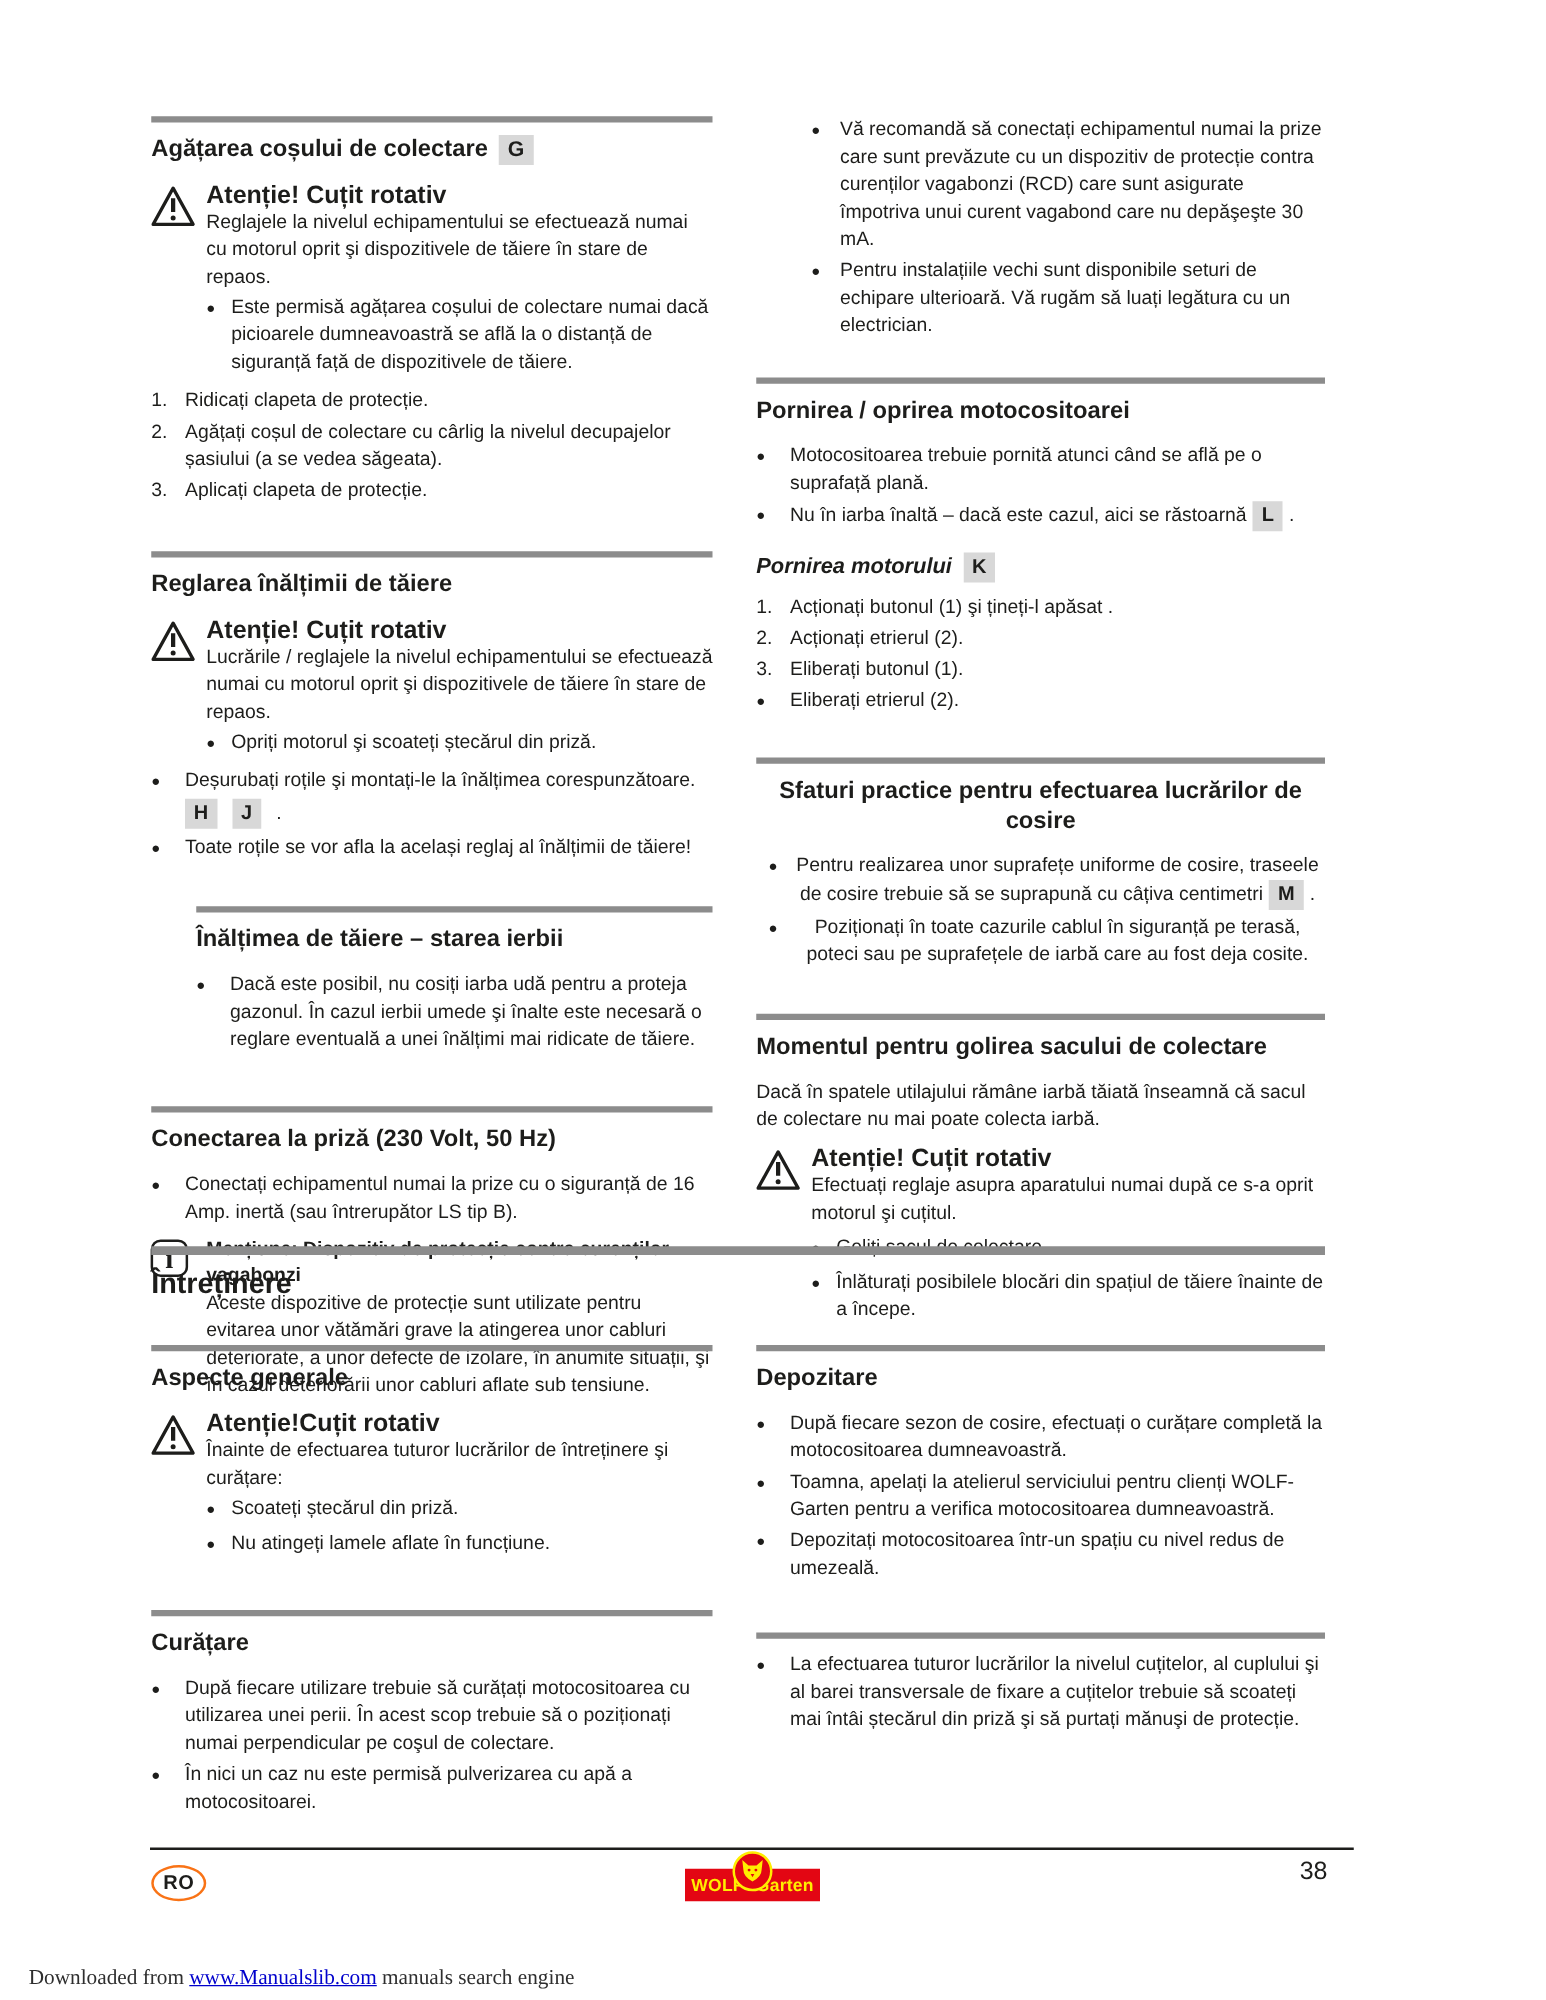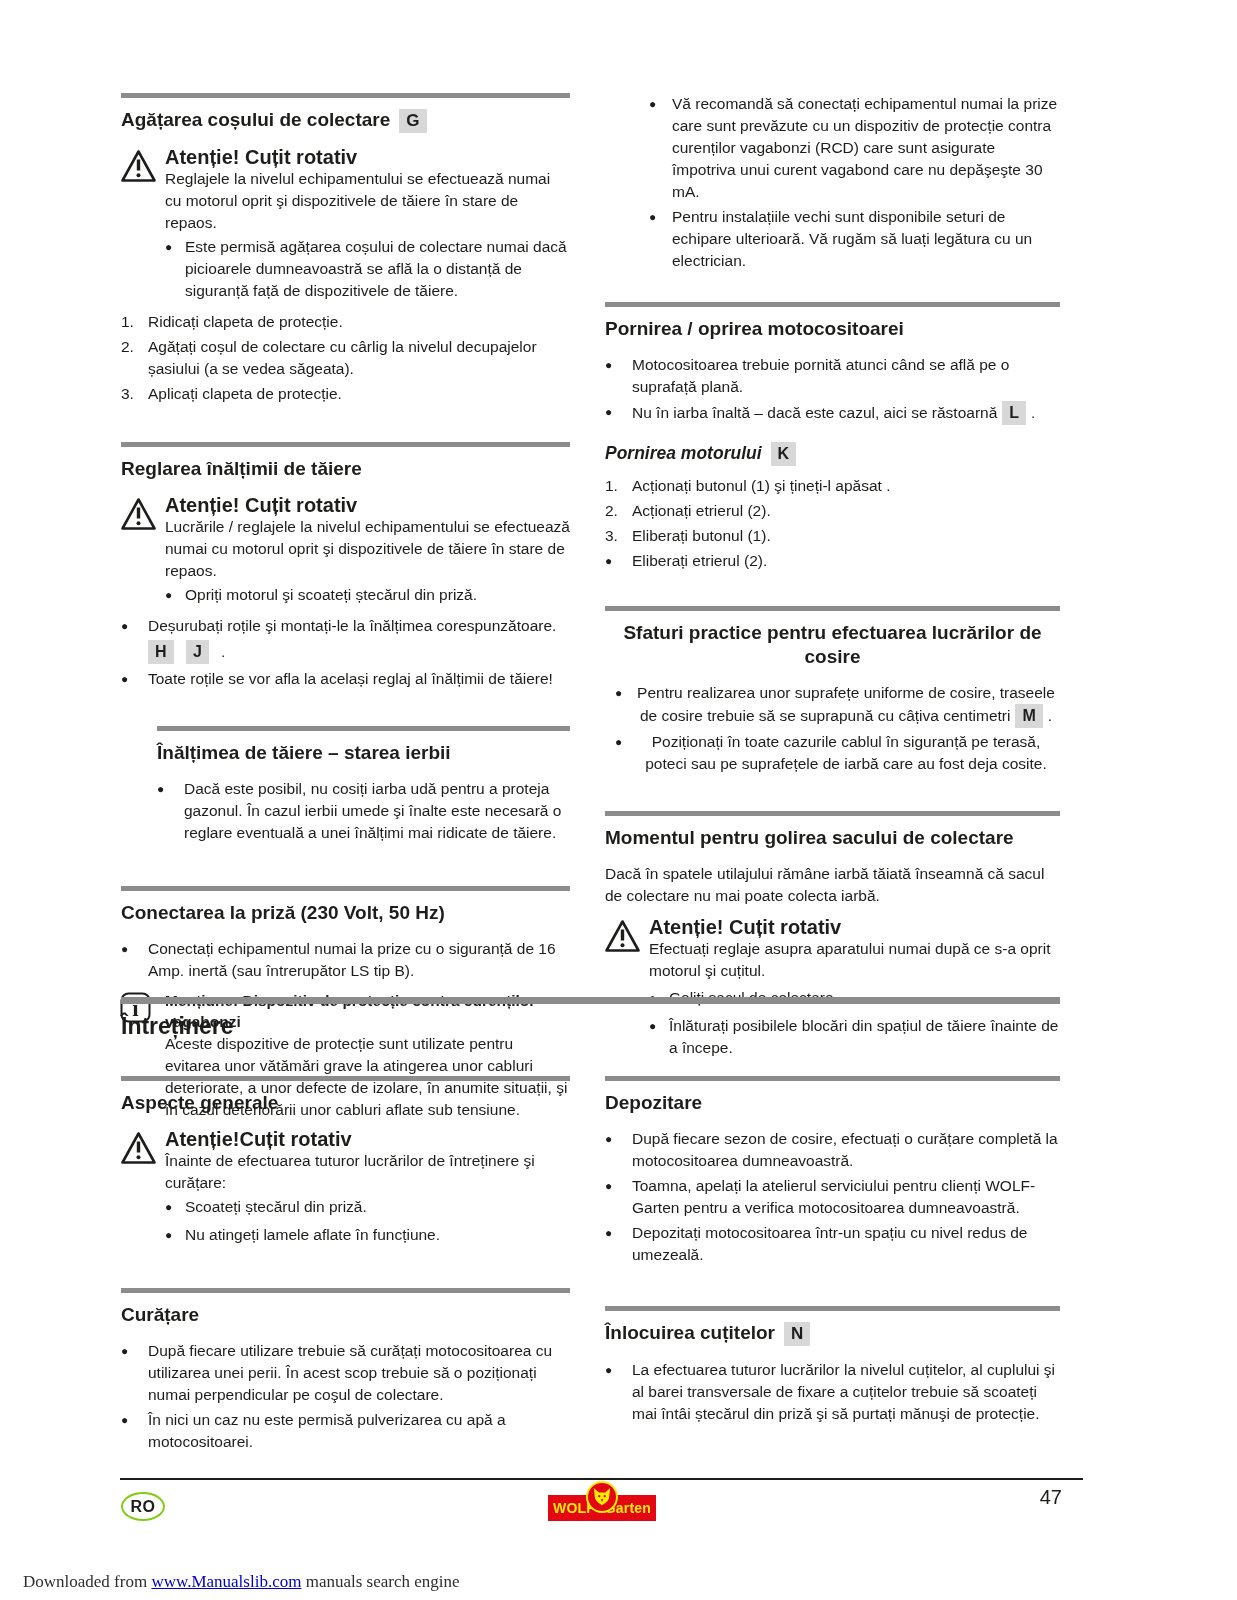--- a/index.html
+++ b/index.html
@@ -33,21 +33,21 @@
          font-size:16px;line-height:21px;padding:1px 7px 2px;vertical-align:baseline;}
   h2 .badge{margin-left:9px;font-size:17px;}
   h3 .badge{margin-left:9px;font-style:normal;}
   .badge.inline{margin:0 5px;}
   .badge-line{padding-left:27px;margin:1px 0 4px 0;font-size:15.5px;line-height:24px;}
   .badge-line .badge{margin-right:8px;}
   .maint{position:absolute;top:997px;left:121px;width:939px;}
   .big-bar{height:7px;background:#8c8c8c;margin-bottom:9px;}
   h1.maint-title{font-size:23px;font-weight:700;margin:0 0 36px 0;}
   .footer-line{position:absolute;top:1478px;left:120px;width:963px;height:2px;background:#1d1d1b;}
-  .ro-badge{position:absolute;left:121px;top:1492px;border:2px solid #84cc16;border-radius:50%;
+  .ro-badge{position:absolute;left:121px;top:1492px;border:2px solid #f97316;border-radius:50%;
             width:40px;height:25px;display:flex;align-items:center;justify-content:center;
             font-size:16px;font-weight:700;letter-spacing:0.5px;}
   .pageno{position:absolute;left:1000px;top:1486px;width:62px;text-align:right;font-size:20px;color:#1d1d1b;}
   .logo{position:absolute;left:548px;top:1485px;width:108px;height:36px;}
   .logo-rect{position:absolute;left:0;bottom:0;width:108px;height:26px;background:#e30613;
              display:flex;justify-content:space-between;align-items:center;padding:0 5px;box-sizing:border-box;}
   .logo-wolf,.logo-garten{color:#ffed00;font-weight:700;font-size:14px;letter-spacing:0.2px;}
   .logo-circle{position:absolute;left:50%;transform:translateX(-50%);top:-4px;width:32px;height:32px;
                background:#e30613;border:2px solid #ffed00;border-radius:50%;box-sizing:border-box;
                display:flex;align-items:center;justify-content:center;}
@@ -294,21 +294,20 @@
           <span class="dot">●</span>
           <span class="li-text">Toamna, apelați la atelierul serviciului pentru clienți WOLF-Garten pentru a verifica motocositoarea dumneavoastră.</span>
         </div>
         <div class="row">
           <span class="dot">●</span>
           <span class="li-text">Depozitați motocositoarea într-un spațiu cu nivel redus de umezeală.</span>
         </div>
       </div>
       <div class="sec" style="margin-top:40px;">
         <div class="bar"></div>
-        <h2><span>Înlocuirea cuțitelor</span><span class="badge">N</span></h2>
         <div class="row">
           <span class="dot">●</span>
           <span class="li-text">La efectuarea tuturor lucrărilor la nivelul cuțitelor, al cuplului şi al barei transversale de fixare a cuțitelor trebuie să scoateți mai întâi ștecărul din priză şi să purtați mănuşi de protecție.</span>
         </div>
       </div>
     </div>
   </div>
 </div>
 
 <div class="footer-line"></div>
@@ -320,14 +319,14 @@
   </div>
   <div class="logo-circle">
     <svg width="22" height="20" viewBox="0 0 24 22">
         <path fill="#ffed00" d="M3 1 L8.5 6 L15.5 6 L21 1 L20 10 Q20 16 12 20 Q4 16 4 10 Z"></path>
         <circle cx="9" cy="10" r="1.3" fill="#e30613"></circle>
         <circle cx="15" cy="10" r="1.3" fill="#e30613"></circle>
         <path d="M10.4 13.5 L13.6 13.5 L12 16.2 Z" fill="#e30613"></path>
       </svg>
   </div>
 </div>
-<div class="pageno">47</div>
+<div class="pageno">38</div>
 <div class="dl-note"><span>Downloaded from </span><a>www.Manualslib.com</a><span> manuals search engine</span></div>
 
 </body></html>

